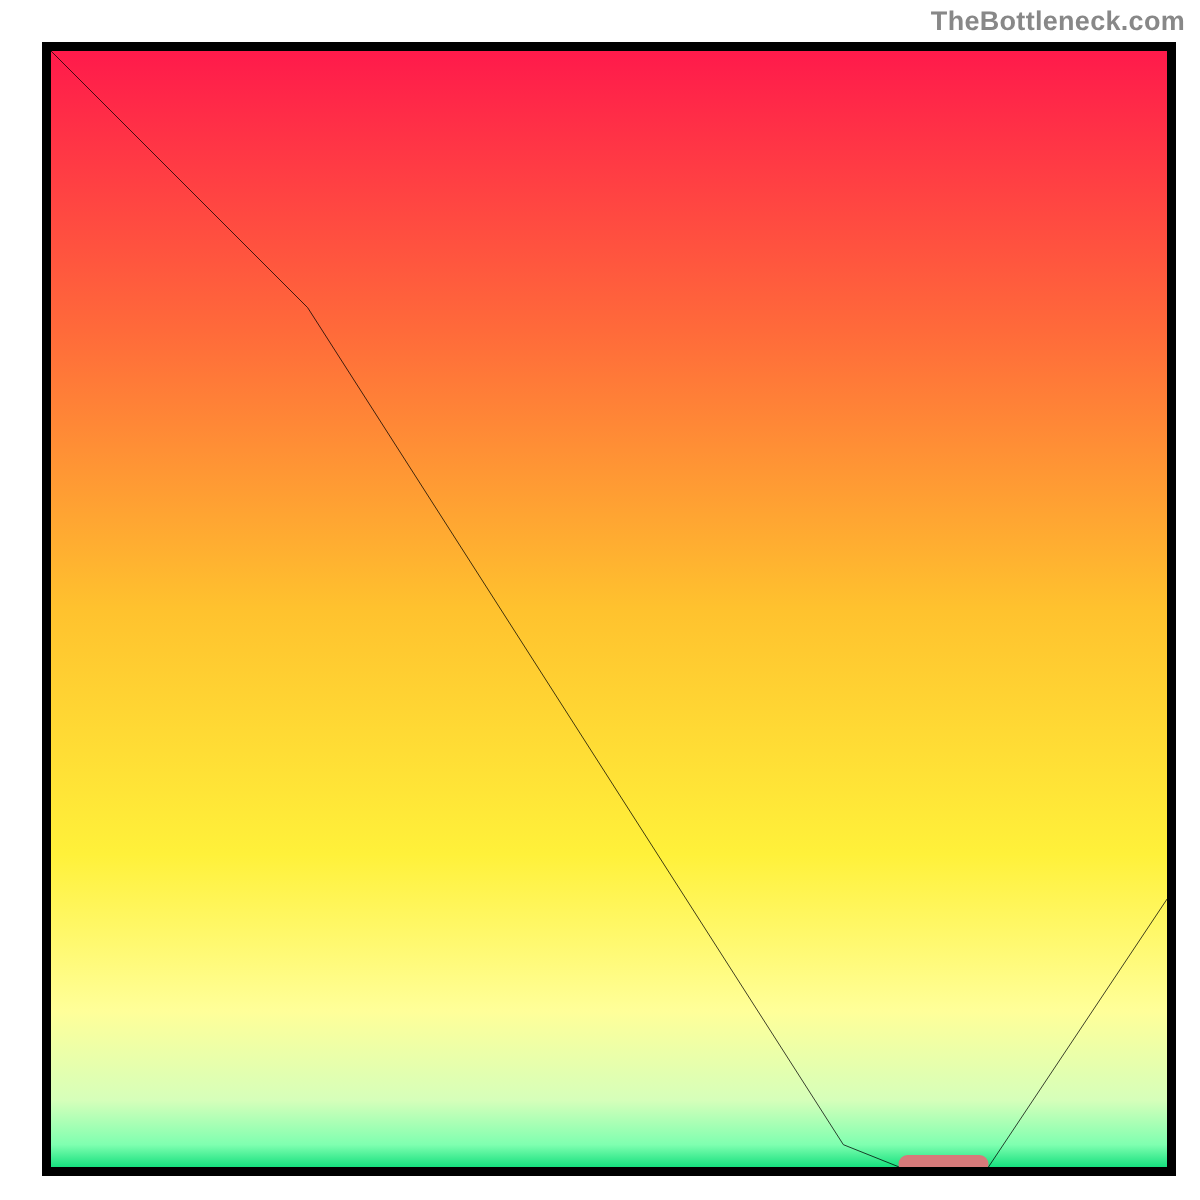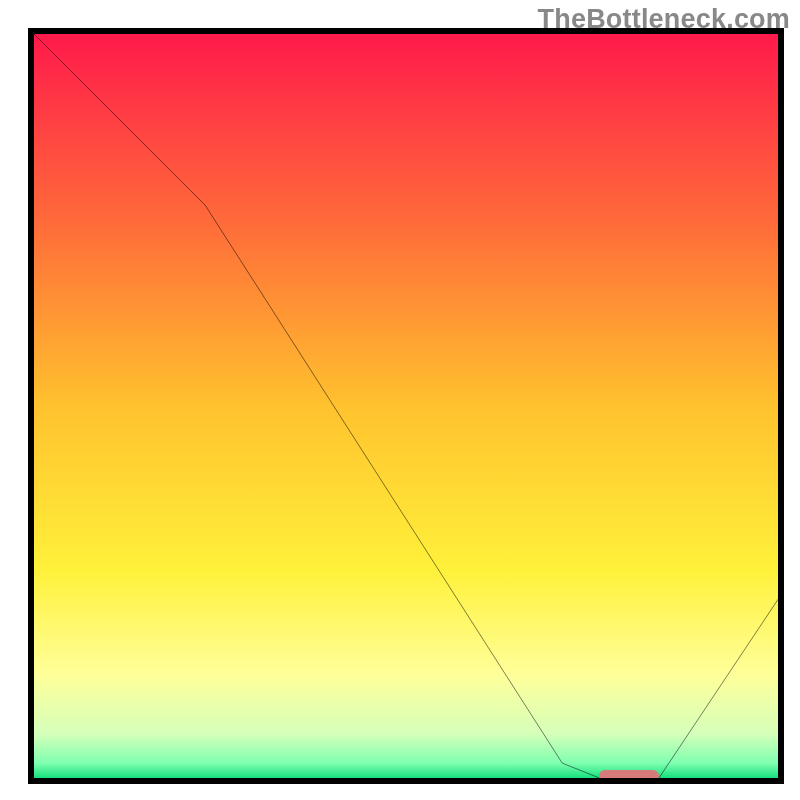--- a/index.html
+++ b/index.html
@@ -14,21 +14,21 @@
   .stage {
     position: relative;
     width: 800px;
     height: 800px;
   }
   .watermark {
     position: absolute;
     top: 4px;
     right: 10px;
     color: #888888;
-    font-size: 27px;
+    font-size: 18px;
     font-weight: 600;
     letter-spacing: 0.2px;
   }
   .plot-frame {
     position: absolute;
     left: 28px;
     top: 28px;
     width: 744px;
     height: 744px;
     border: 6px solid #000000;

